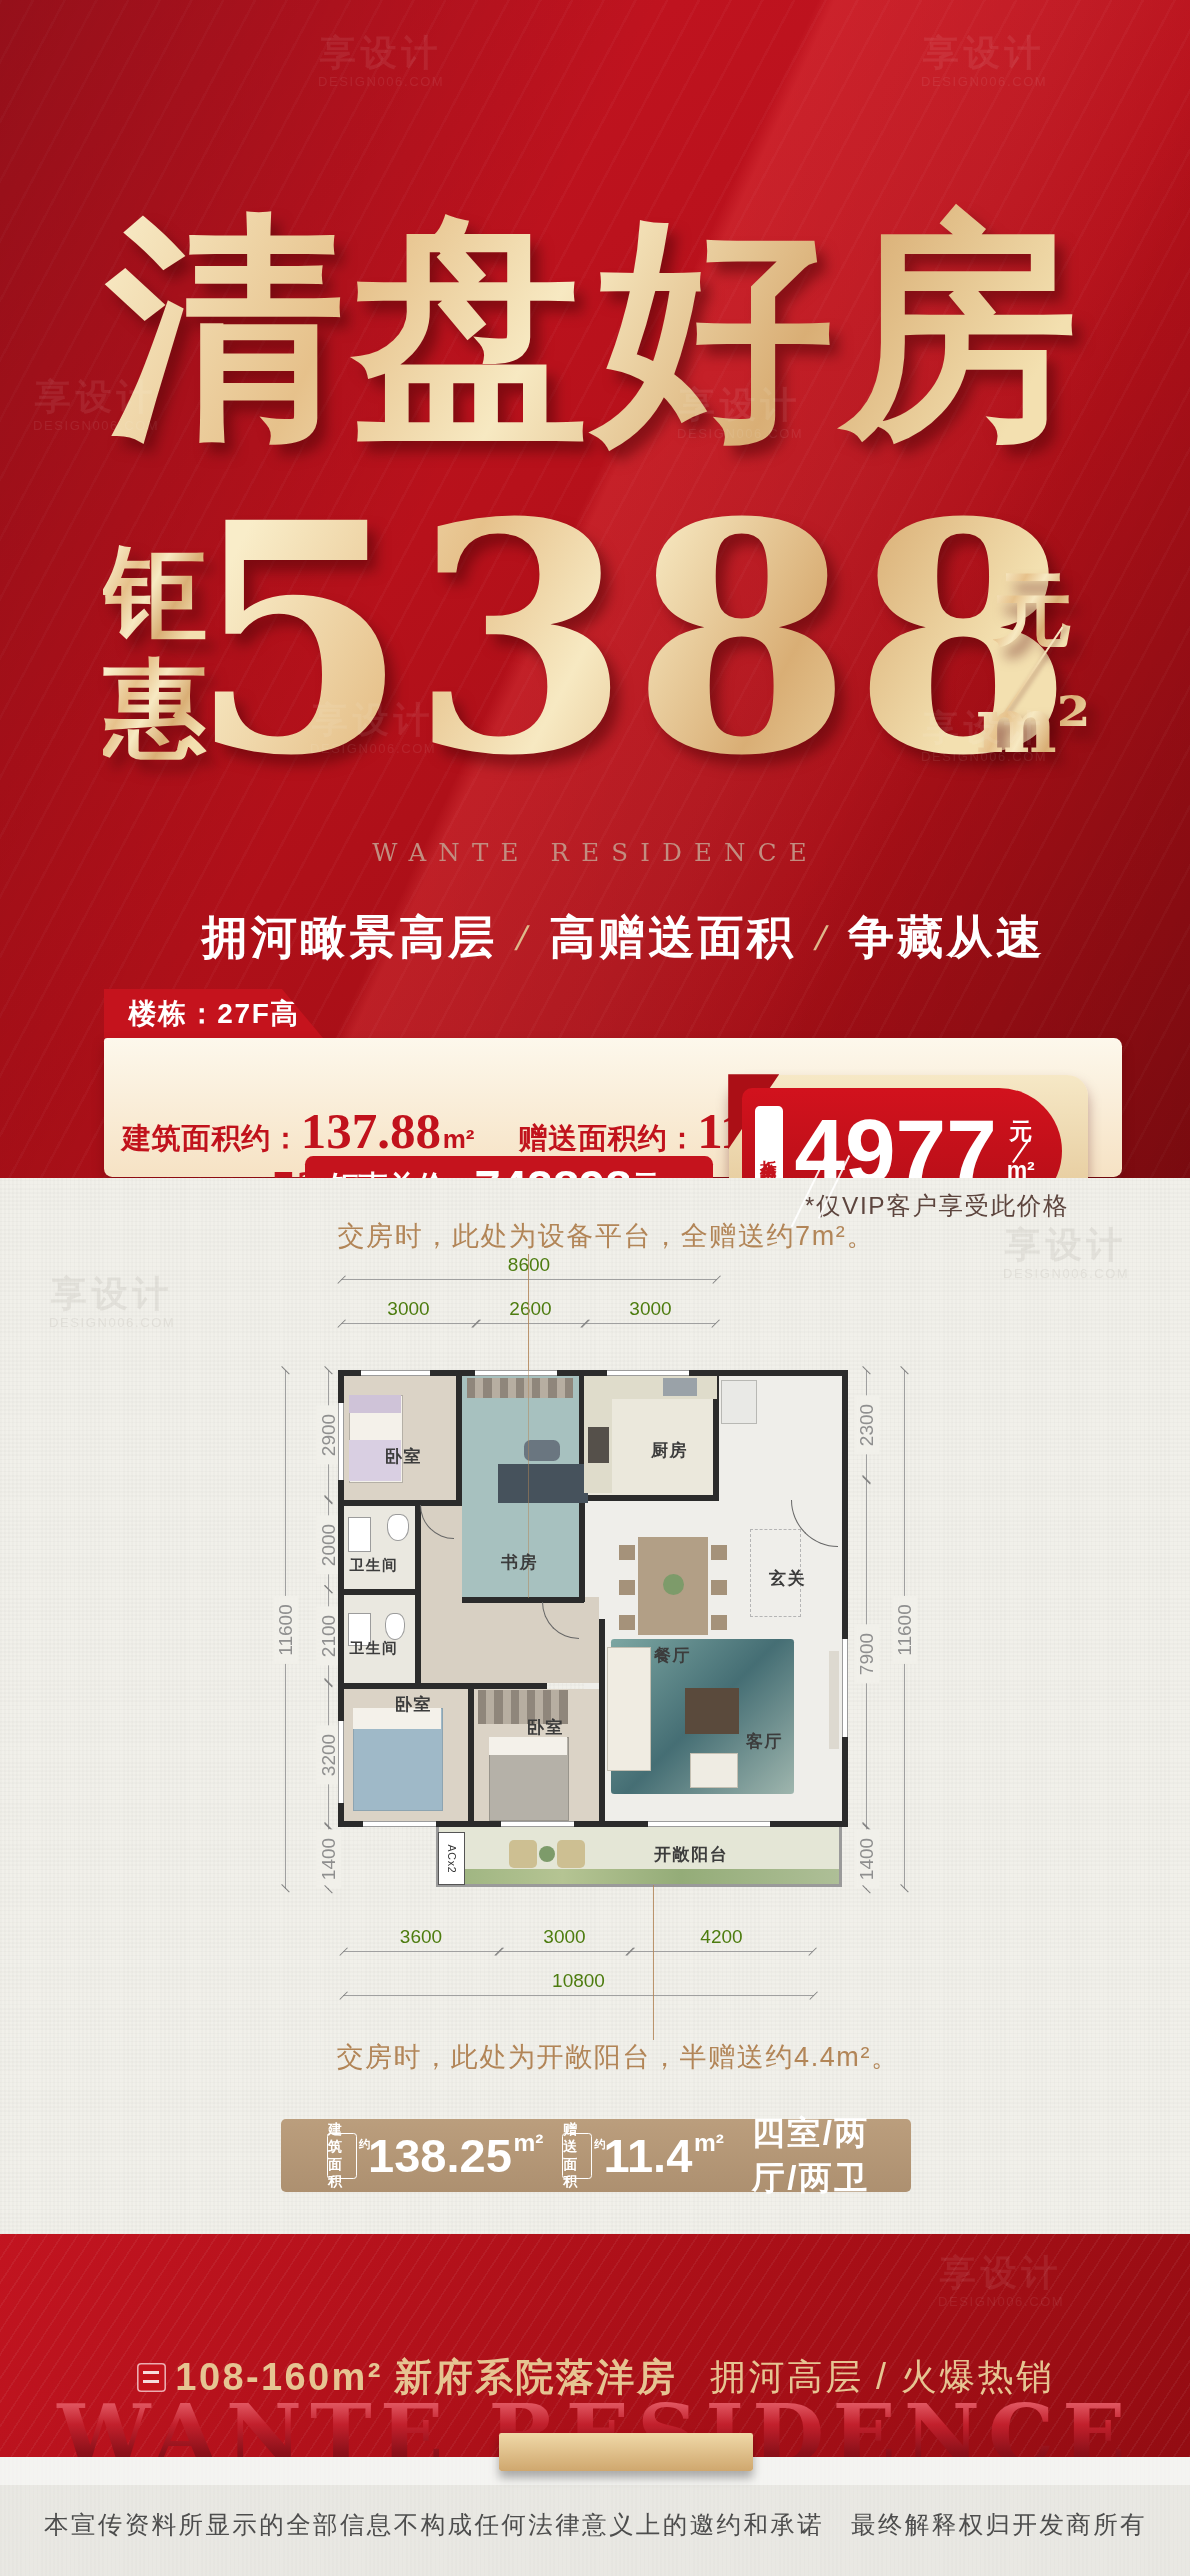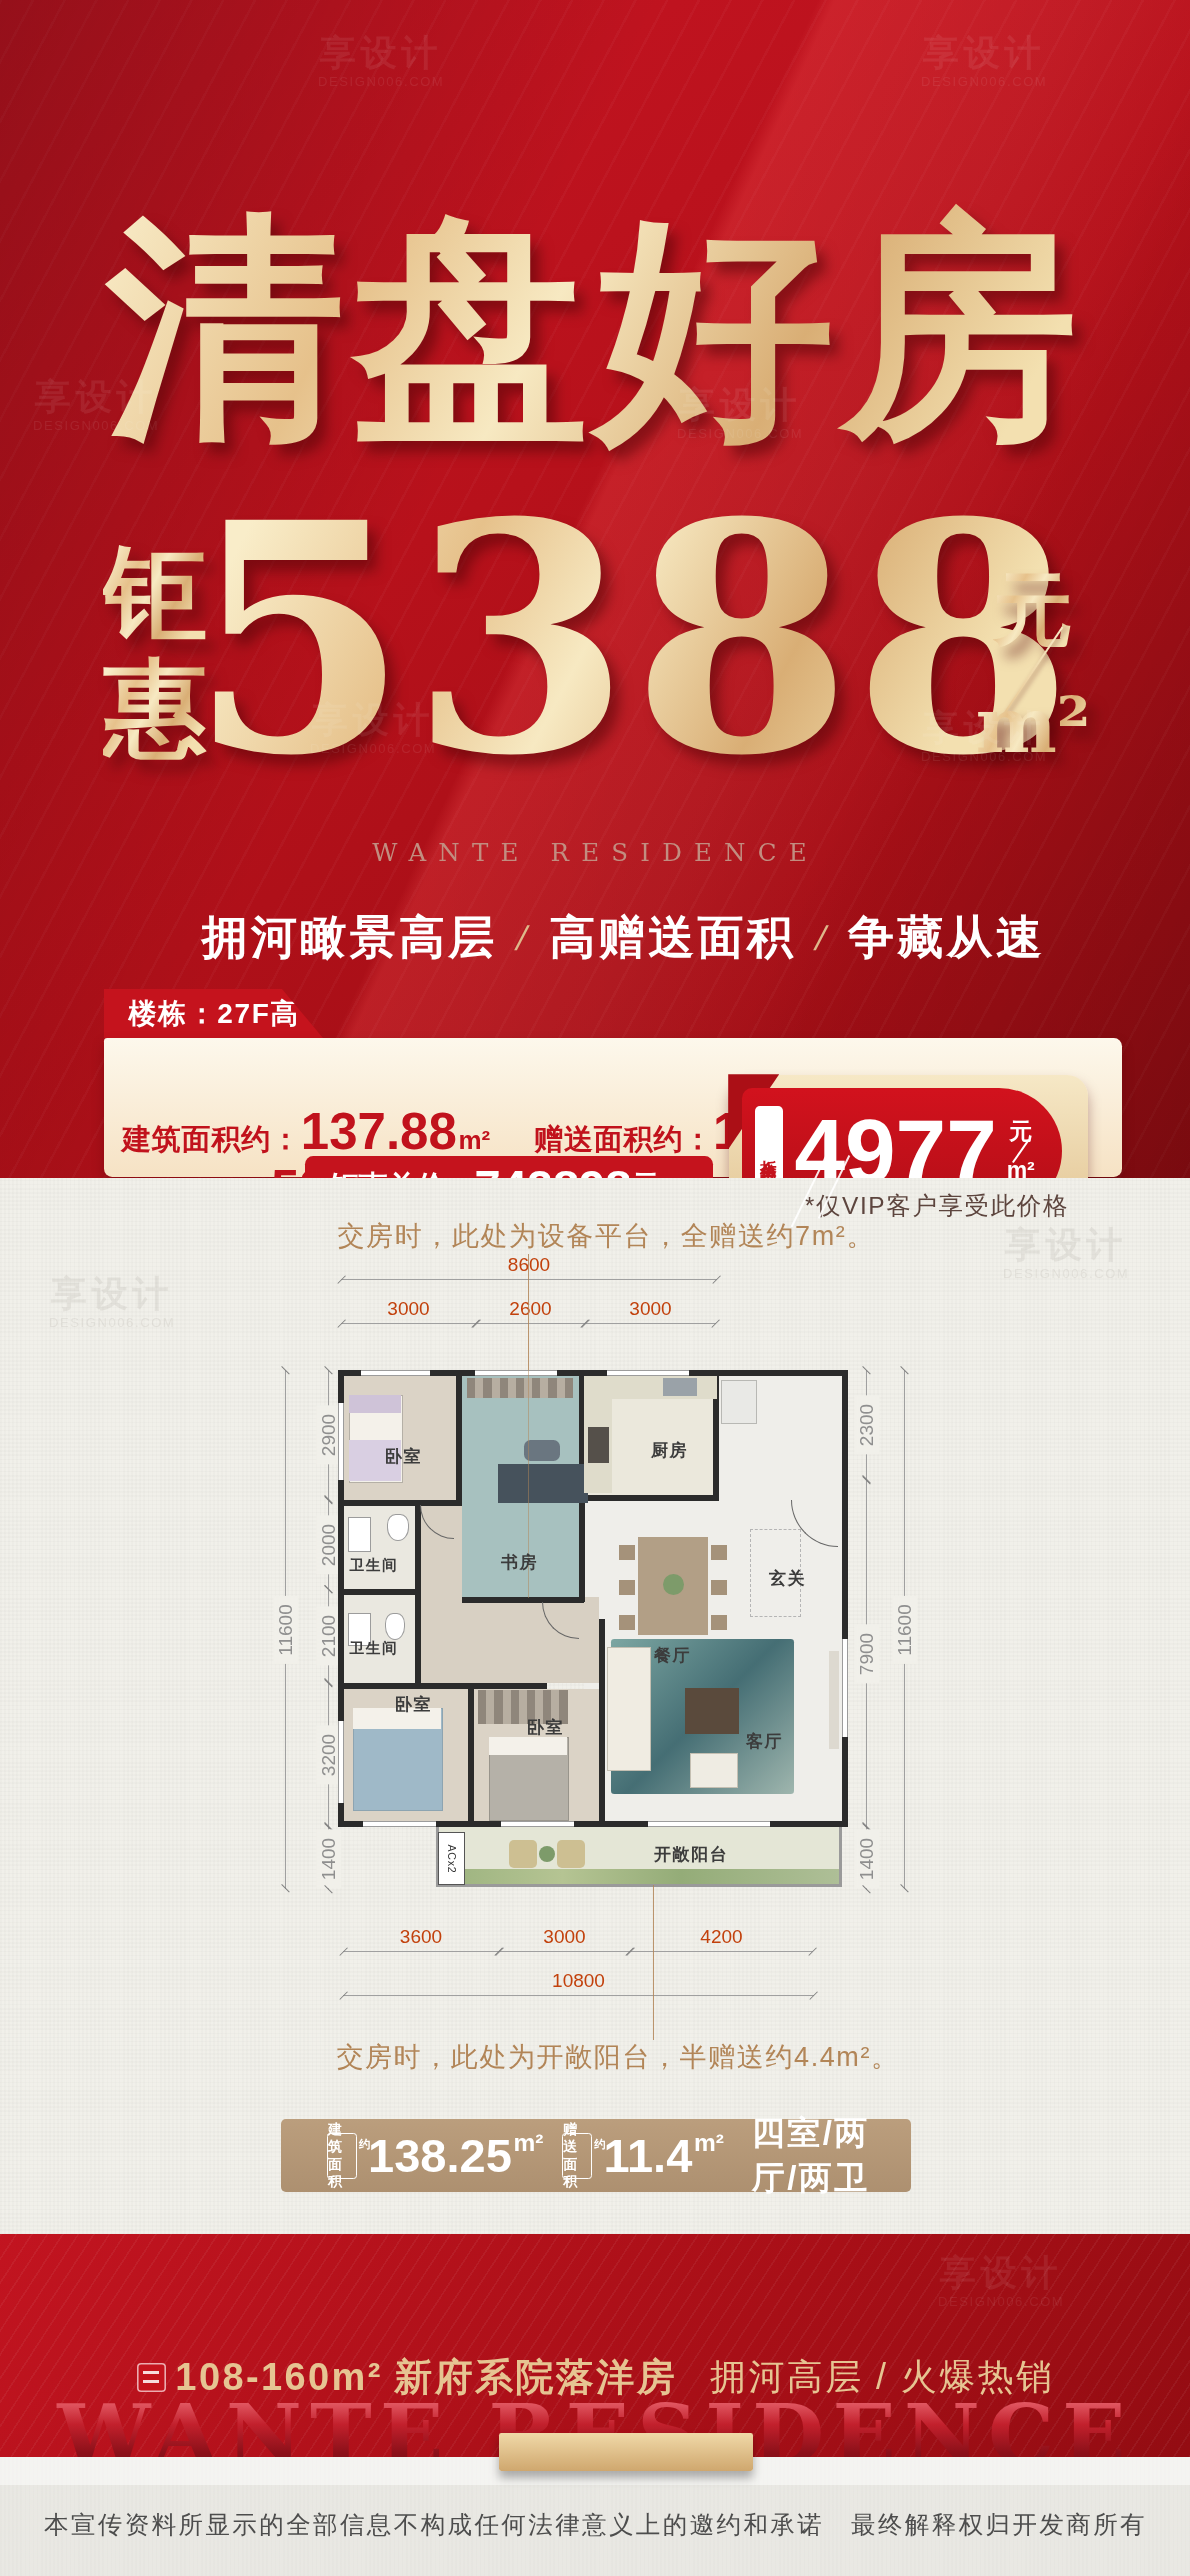--- a/index.html
+++ b/index.html
@@ -56,21 +56,21 @@
   .tagline .sep{color:#deb88b;font-size:34px;font-weight:normal;transform:skewX(-14deg);}
   
   .info-box{position:absolute;left:104px;top:989px;width:982px;height:188px;}
   .info-tab{position:absolute;left:0;top:0;width:219px;height:49px;background:#c5131d;
         clip-path:polygon(0 0,178px 0,100% 100%,0 100%);color:#fff;font-size:28px;font-weight:bold;
         line-height:49px;padding-left:24.5px;box-sizing:border-box;letter-spacing:1.6px;}
   .info-body{position:absolute;left:0;top:49px;width:982px;height:139px;border-radius:3.3px 8.2px 8.2px 8.2px;
         background:linear-gradient(180deg,#fdf8ec 0%,#f6e2c4 100%);box-shadow:0 6.5px 11.4px rgba(80,5,8,.35);padding-left:36px;}
   .irow{position:absolute;display:flex;align-items:baseline;color:#c1121c;white-space:nowrap;}
   .irow .lab{font-size:29px;font-weight:bold;letter-spacing:0.8px;}
-  .irow .val{font-size:51px;font-weight:800;letter-spacing:0;}
+  .irow .val{font-size:51px;font-weight:800;letter-spacing:0;font-family:Liberation Serif, serif;}
   .irow .unit{font-size:26px;font-weight:bold;margin-left:1.6px;}
   .row1{left:18px;top:64px;} .row2{left:18px;top:121px;}
   .pair2{margin-left:44px;}
   .total-box{position:absolute;left:201px;top:118px;width:408px;height:62px;background:#c5131d;
         border-radius:8.2px;display:flex;align-items:baseline;color:#fff;padding-left:24.5px;
         box-sizing:border-box;white-space:nowrap;}
   .total-box .lab{font-size:29px;font-weight:bold;align-self:center;}
   .total-box .val{font-size:47px;font-weight:800;align-self:center;line-height:62px;}
   .total-box .unit{font-size:29px;font-weight:bold;align-self:center;}
   .deco-line{position:absolute;width:2.4px;background:rgba(255,255,255,.9);z-index:2;}
@@ -91,21 +91,21 @@
   .badge-units .bu{font-size:23px;line-height:1;}
   .badge-units .bslash{width:28px;height:2.4px;background:#fff;transform:rotate(-55deg);margin:6.5px 0;}
   
   .vip-note{position:absolute;right:122px;top:1189px;font-size:24.5px;color:#5d453e;letter-spacing:1.6px;}
   .fp-note{position:absolute;font-size:27px;color:#b28557;letter-spacing:1.6px;white-space:nowrap;}
   .note-top{left:50%;top:1218px;transform:translateX(-48%);}
   .note-bottom{left:50%;top:2039px;transform:translateX(-46%);}
   .leader{position:absolute;width:0.8px;background:#b28557;opacity:.85;z-index:5;}
   .dh{position:absolute;border-top:0.8px solid #a0a0a0;}
   .dh i{position:absolute;left:50%;top:-26px;transform:translateX(-50%);font-style:normal;
-        font-size:19px;color:#c2410c;}
+        font-size:19px;color:#4d7c0f;}
   .dh::before,.dh::after{content:"";position:absolute;top:-5.7px;width:0.8px;height:11.4px;background:#7f7f7f;transform:rotate(45deg);}
   .dh::before{left:0;} .dh::after{right:0;}
   .dv{position:absolute;border-left:0.8px solid #a0a0a0;}
   .dv i{position:absolute;left:50%;top:50%;transform:translate(-50%,-50%) rotate(-90deg);
         font-style:normal;font-size:19px;color:#8f8f8f;background:#f1f0ea;padding:1.6px 8.2px;white-space:nowrap;}
   .dv::before,.dv::after{content:"";position:absolute;left:-5.7px;width:11.4px;height:0.8px;background:#7f7f7f;transform:rotate(45deg);}
   .dv::before{top:0;} .dv::after{bottom:0;}
   
   .plan{position:absolute;left:338px;top:1370px;width:510px;height:519px;}
   .fl,.wl,.win,.fur{position:absolute;}

